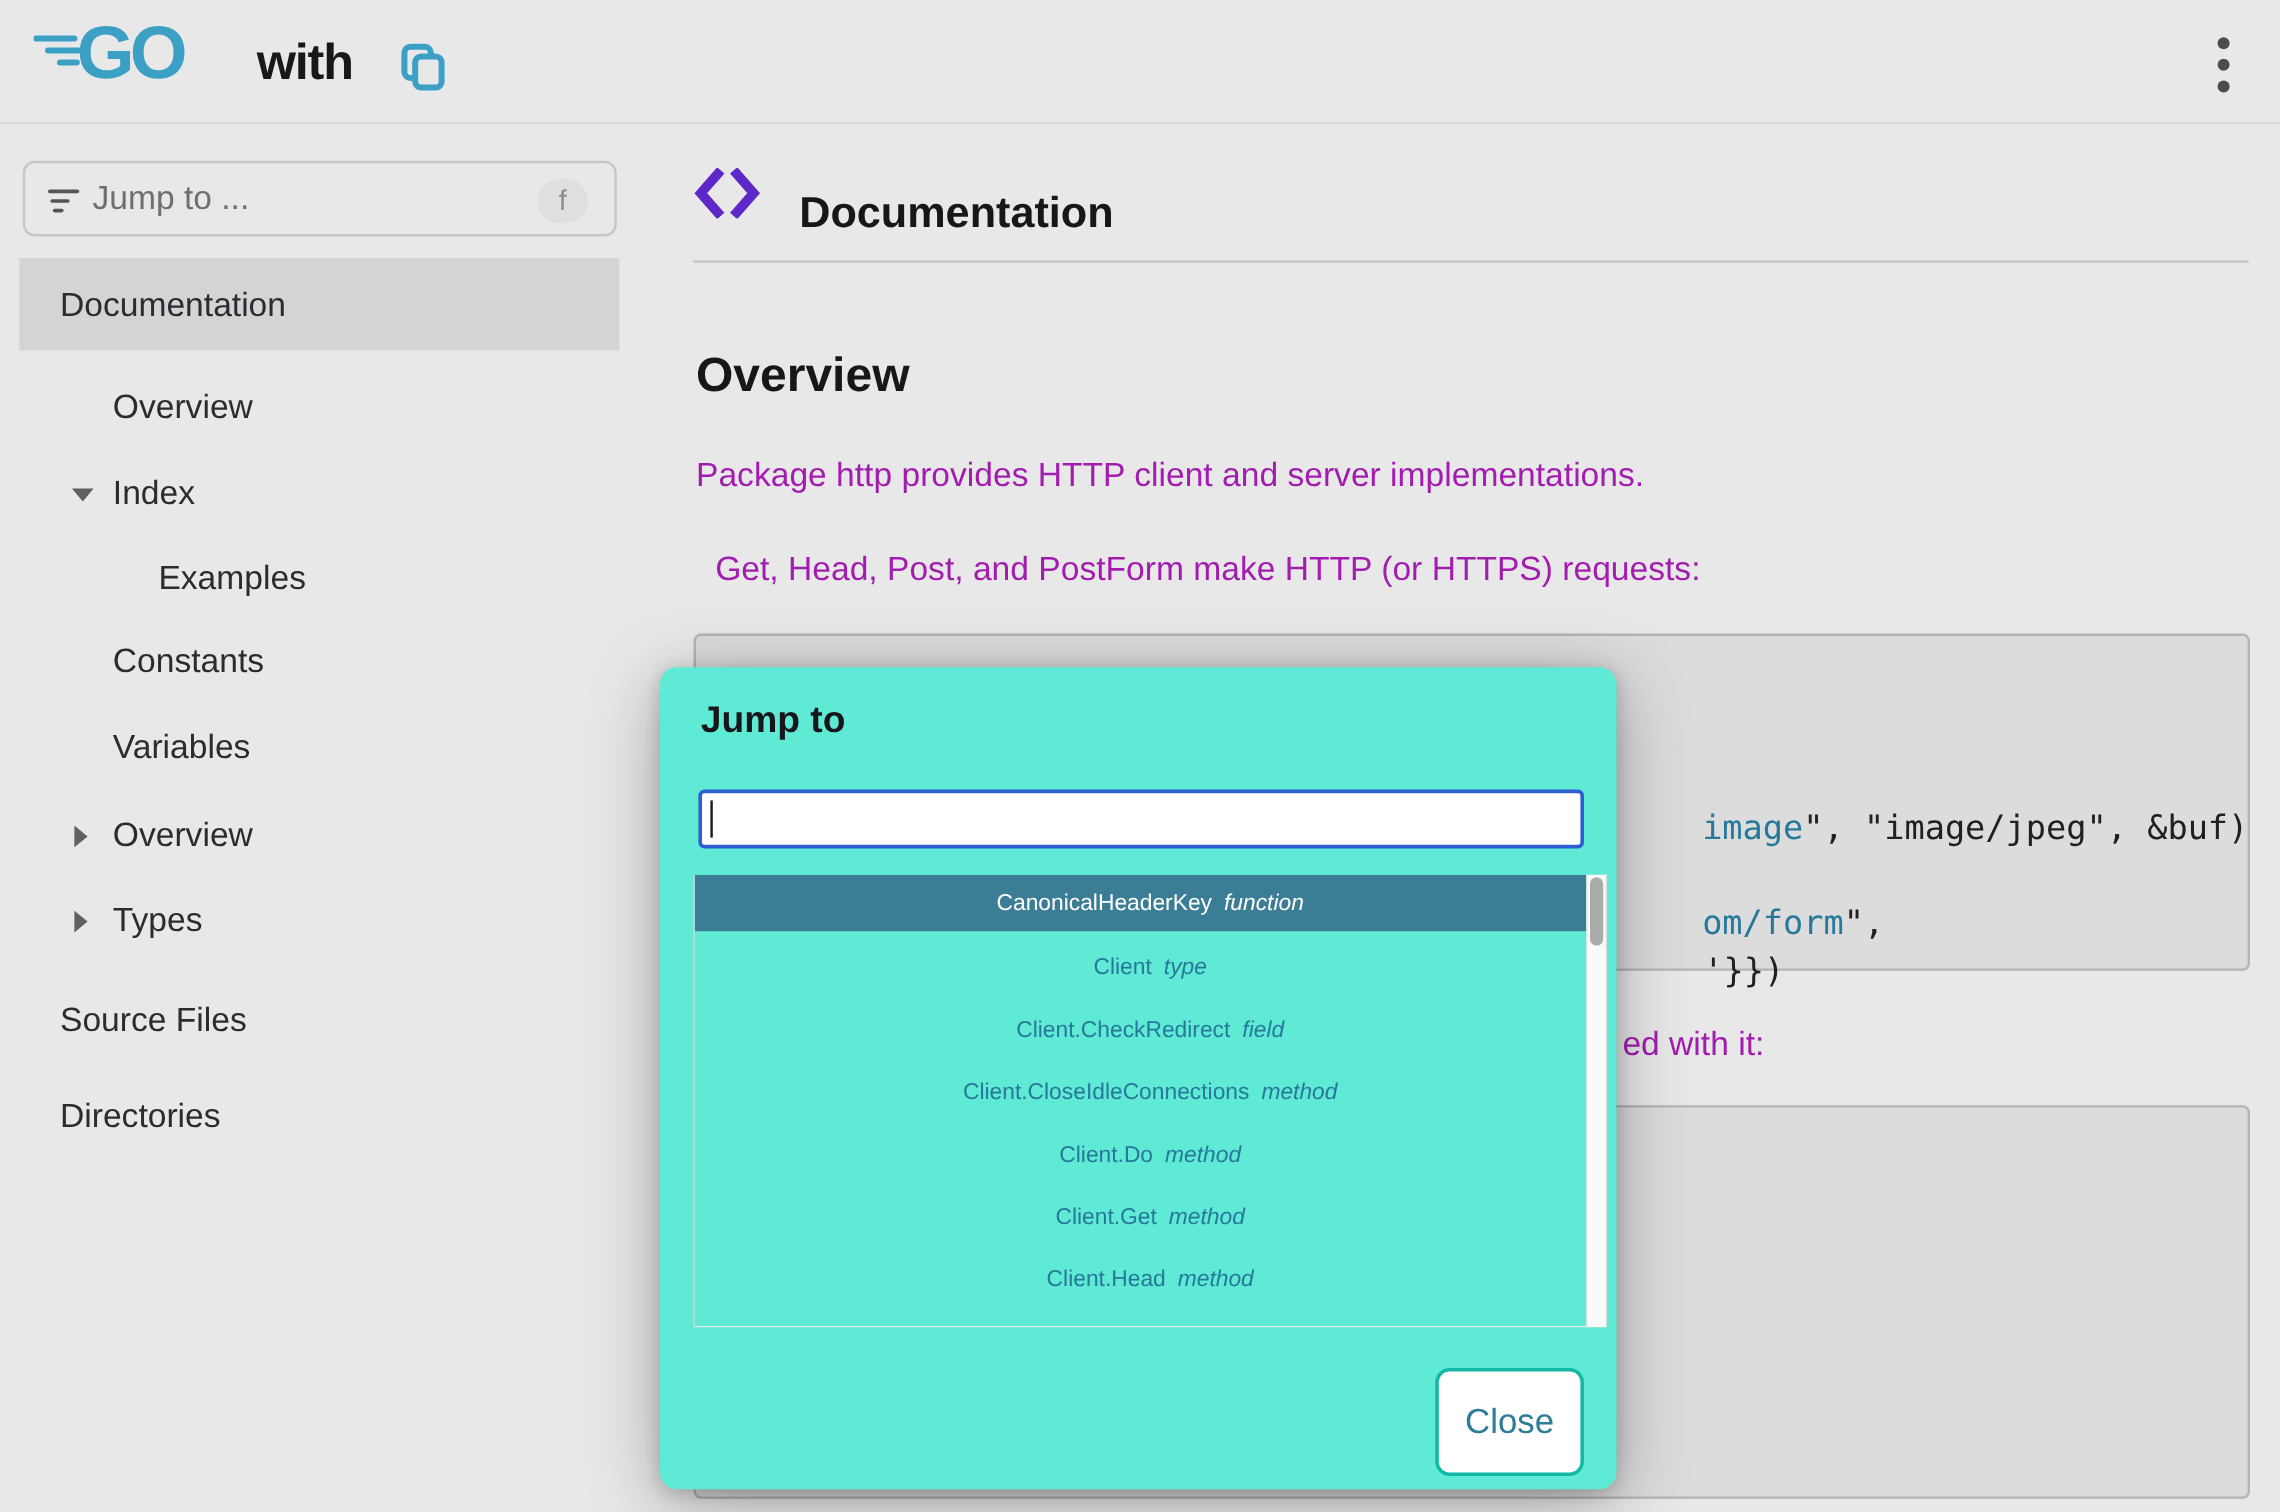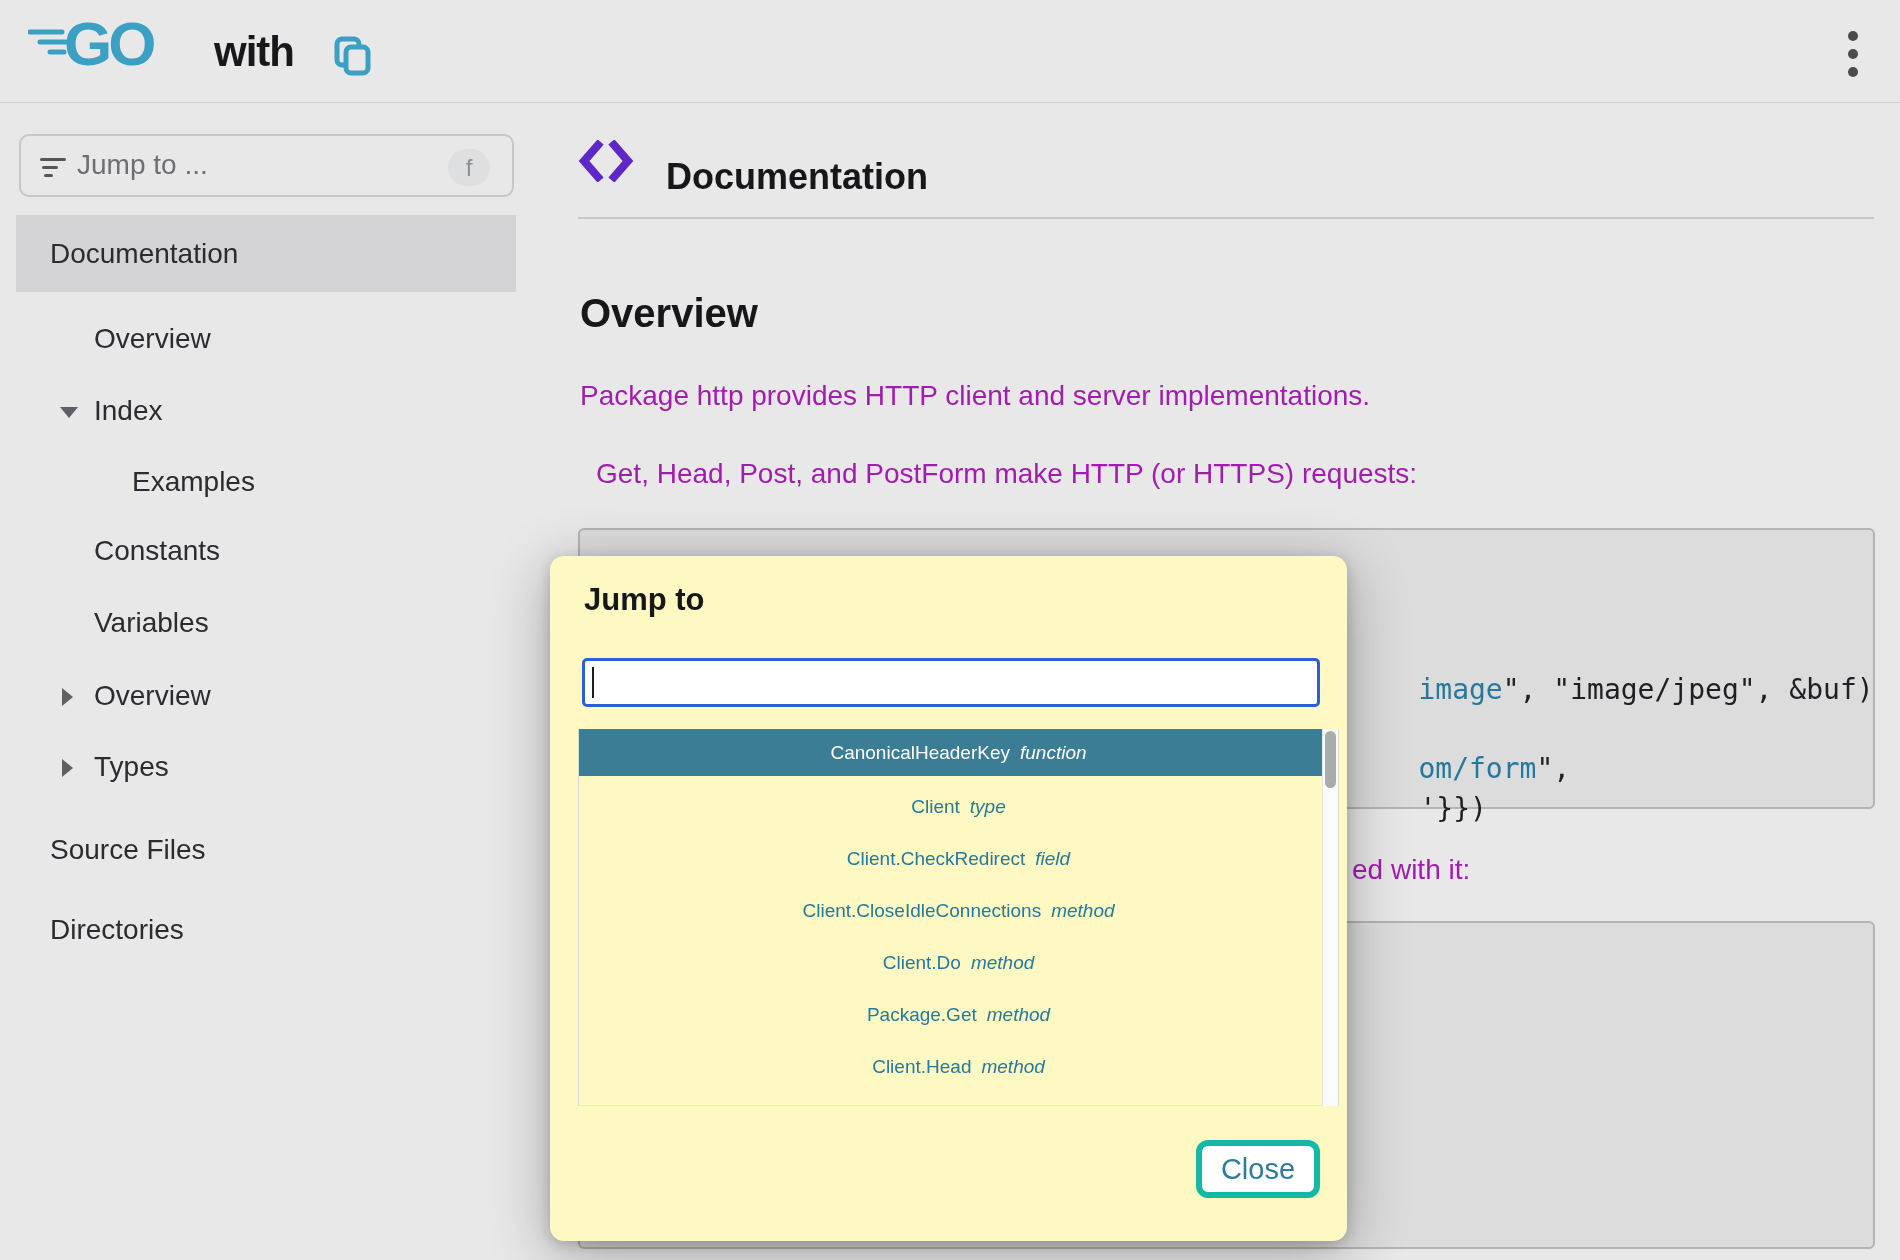--- a/index.html
+++ b/index.html
@@ -36,31 +36,31 @@
   .doc-head-icon { position:absolute; left:578px; top:140px; }
   .doc-head-title { position:absolute; left:666px; top:156px; font-size:36px; font-weight:bold; color:#17171a; }
   .doc-divider { position:absolute; left:578px; top:217px; width:1296px; height:0; border-top:2px solid #c6c6c8; }
   .overview-h { position:absolute; left:580px; top:291px; font-size:40px; font-weight:bold; color:#17171a; }
   .para { position:absolute; font-size:28px; color:#a21caf; }
   .code-block { position:absolute; left:578px; width:1297px; background:#dcdcdd; border:2px solid #b4b4b6; border-radius:6px; }
   .code-frag { position:absolute; font-family:"DejaVu Sans Mono", monospace; font-size:28px; white-space:pre; color:#202024; }
   .code-frag .lnk { color:#26799b; cursor:pointer; }
 
   
-  .modal { position:absolute; left:550px; top:556px; width:797px; height:685px; background:#fef9c3; border-radius:14px; box-shadow:0 12px 60px rgba(0,0,0,0.30), 0 3px 14px rgba(0,0,0,0.18); z-index:10; }
+  .modal { position:absolute; left:550px; top:556px; width:797px; height:685px; background:#5eead4; border-radius:14px; box-shadow:0 12px 60px rgba(0,0,0,0.30), 0 3px 14px rgba(0,0,0,0.18); z-index:10; }
   .modal-title { position:absolute; left:34px; top:26px; font-size:31px; font-weight:bold; color:#17171a; }
   .modal-input { position:absolute; left:32px; top:102px; width:738px; height:49px; border:3px solid #2c5fd6; border-radius:5px; background:#fff; outline:none; font-size:27px; padding:0 12px; font-family:"Liberation Sans",sans-serif; }
   .caret { position:absolute; left:42px; top:111px; width:2px; height:31px; background:#1a1a1a; }
   .jump-list { position:absolute; left:28px; top:173px; width:744px; height:377px; overflow:hidden; border-left:1px solid #d8d8d8; border-bottom:1px solid #e8e8e8; }
   .jump-row { height:52px; display:flex; align-items:center; padding-left:16px; font-size:19px; color:#26799b; cursor:pointer; white-space:nowrap;justify-content:center; }
   .jump-row .kind { font-style:italic; margin-left:10px; }
   .jump-row.sel { height:47px; margin-bottom:5px; background:#3a7d95; color:#ffffff; }
   .scroll-track { position:absolute; left:772px; top:173px; width:17px; height:377px; background:#fafafa; border-left:1px solid #e6e6e6; border-right:1px solid #dcdcdc; }
   .scroll-thumb { position:absolute; left:2px; top:2px; width:11px; height:57px; border-radius:6px; background:#ababab; cursor:grab; }
-  .close-btn { position:absolute; left:646px; top:584px; width:124px; height:58px; background:#fff; border:6px solid #14b8a6; border-radius:12px; font-size:29px; color:#2d7c99; display:flex; align-items:center; justify-content:center; cursor:pointer; }
+  .close-btn { position:absolute; left:646px; top:584px; width:124px; height:90px; background:#fff; border:3px solid #14b8a6; border-radius:12px; font-size:29px; color:#2d7c99; display:flex; align-items:center; justify-content:center; cursor:pointer; }
 </style>
 </head>
 <body>
 
 <div id="page">
 
   <div class="header">
     <svg class="logo" viewBox="0 0 160 68">
       <g fill="none" stroke="#3BA0C4" stroke-width="5" stroke-linecap="round">
         <line x1="2" y1="24" x2="34" y2="24"></line>
@@ -157,21 +157,21 @@
       </div>
       <div class="jump-row">
         <span>Client.CloseIdleConnections</span>
         <span class="kind">method</span>
       </div>
       <div class="jump-row">
         <span>Client.Do</span>
         <span class="kind">method</span>
       </div>
       <div class="jump-row">
-        <span>Package.Get</span>
+        <span>Client.Get</span>
         <span class="kind">method</span>
       </div>
       <div class="jump-row">
         <span>Client.Head</span>
         <span class="kind">method</span>
       </div>
       <div class="jump-row">
         <span>Client.Jar</span>
         <span class="kind">field</span>
       </div>

